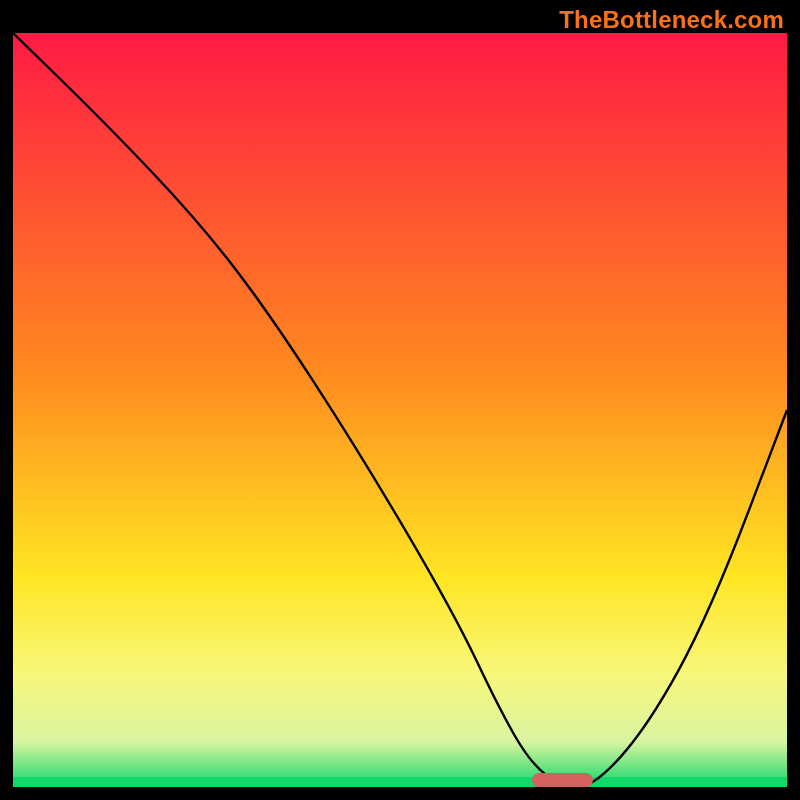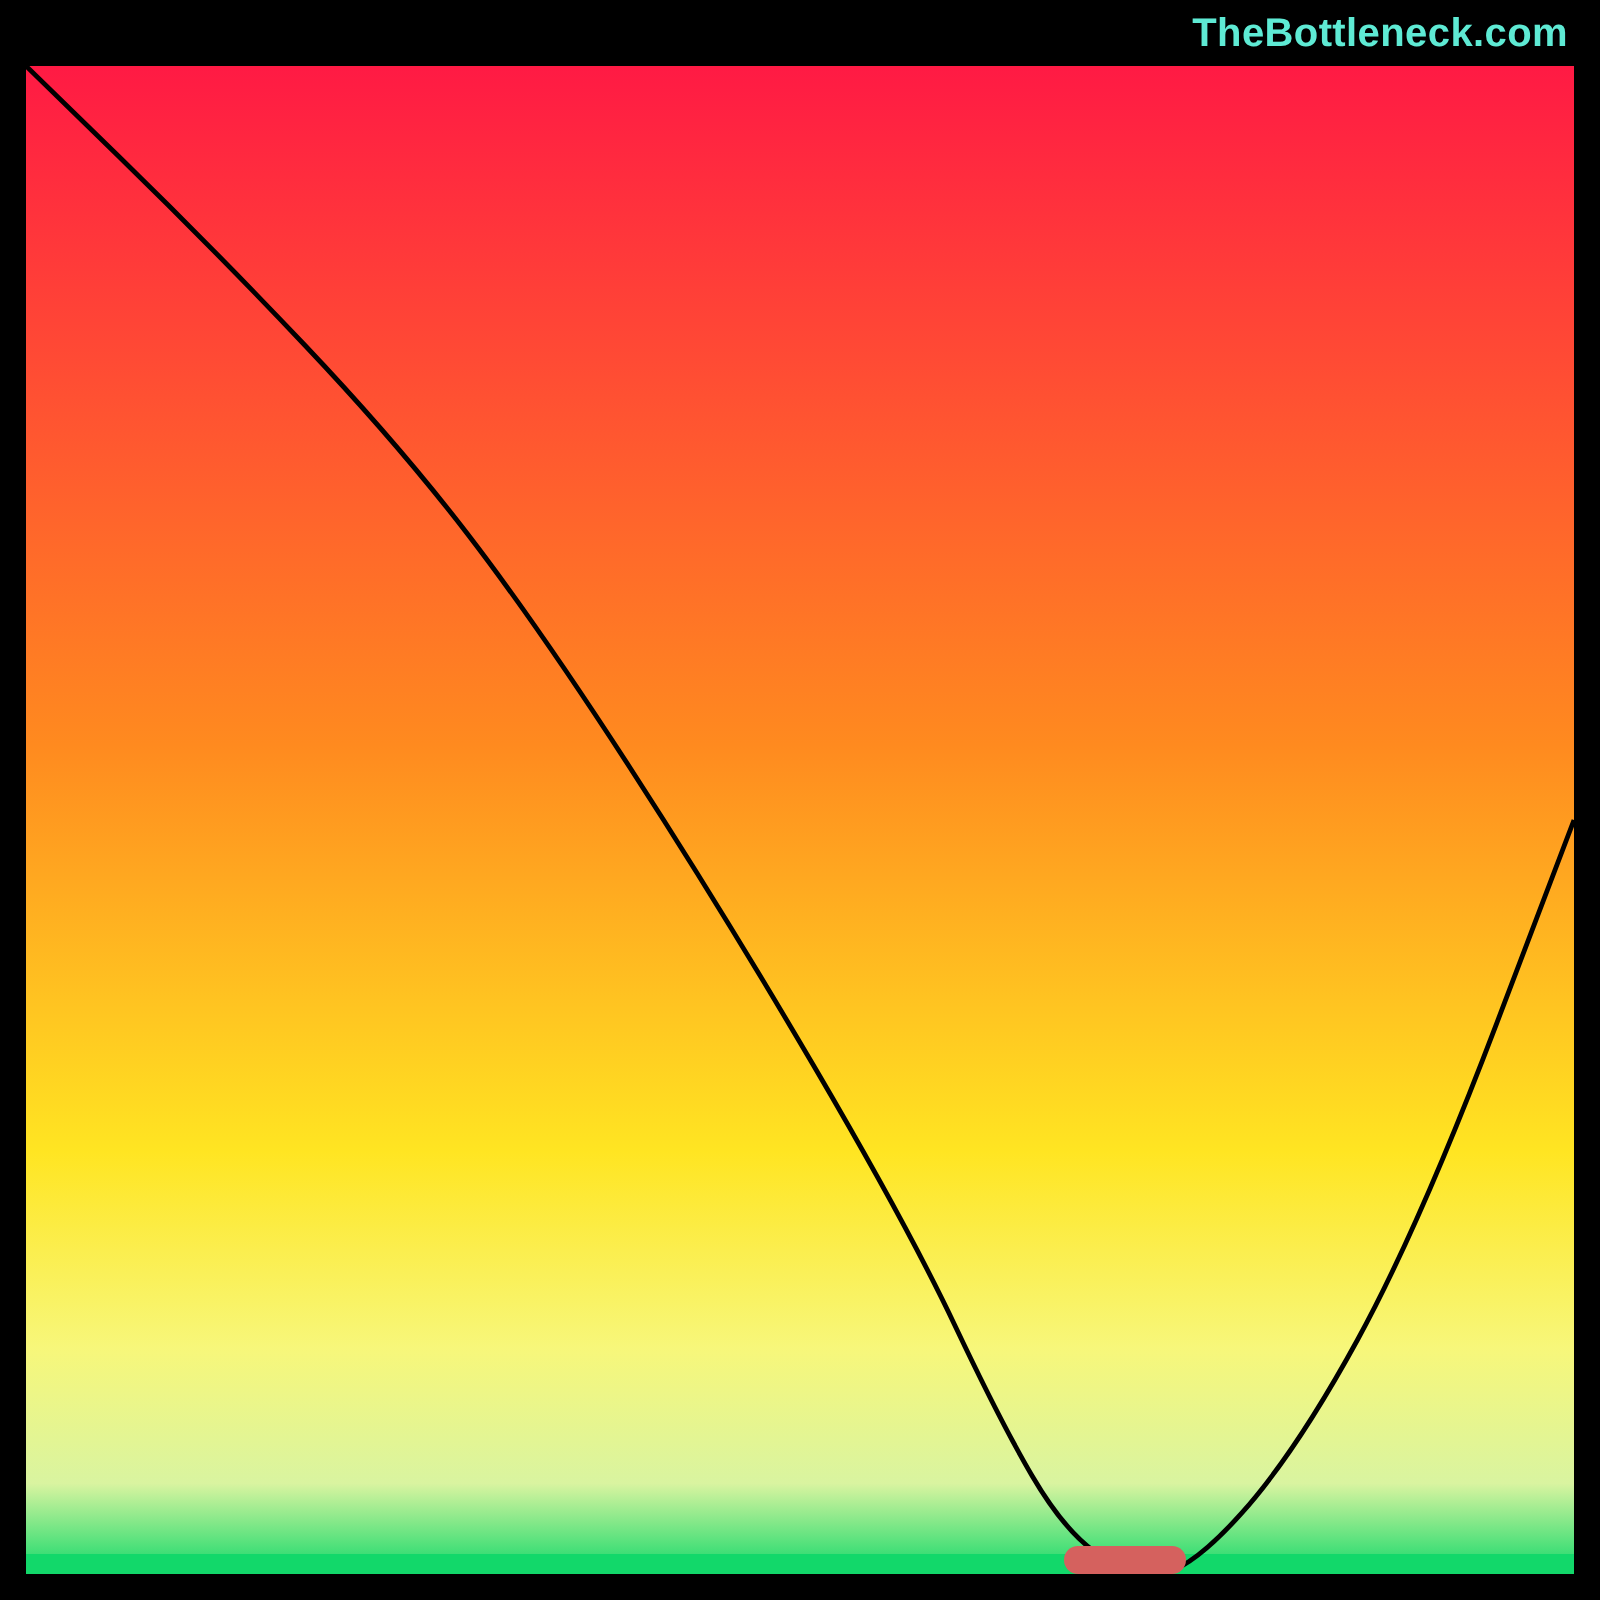--- a/index.html
+++ b/index.html
@@ -24,22 +24,22 @@
     left: 0;
     top: 0;
     width: 774px;
     height: 754px;
     overflow: hidden;
   }
   .watermark {
     position: absolute;
     top: 6px;
     right: 16px;
-    color: #5eead4;
-    font-size: 20px;
+    color: #f97316;
+    font-size: 24px;
     font-weight: 600;
     letter-spacing: 0.2px;
   }
   .curve {
     position: absolute;
     left: 0;
     top: 0;
     width: 774px;
     height: 754px;
   }

